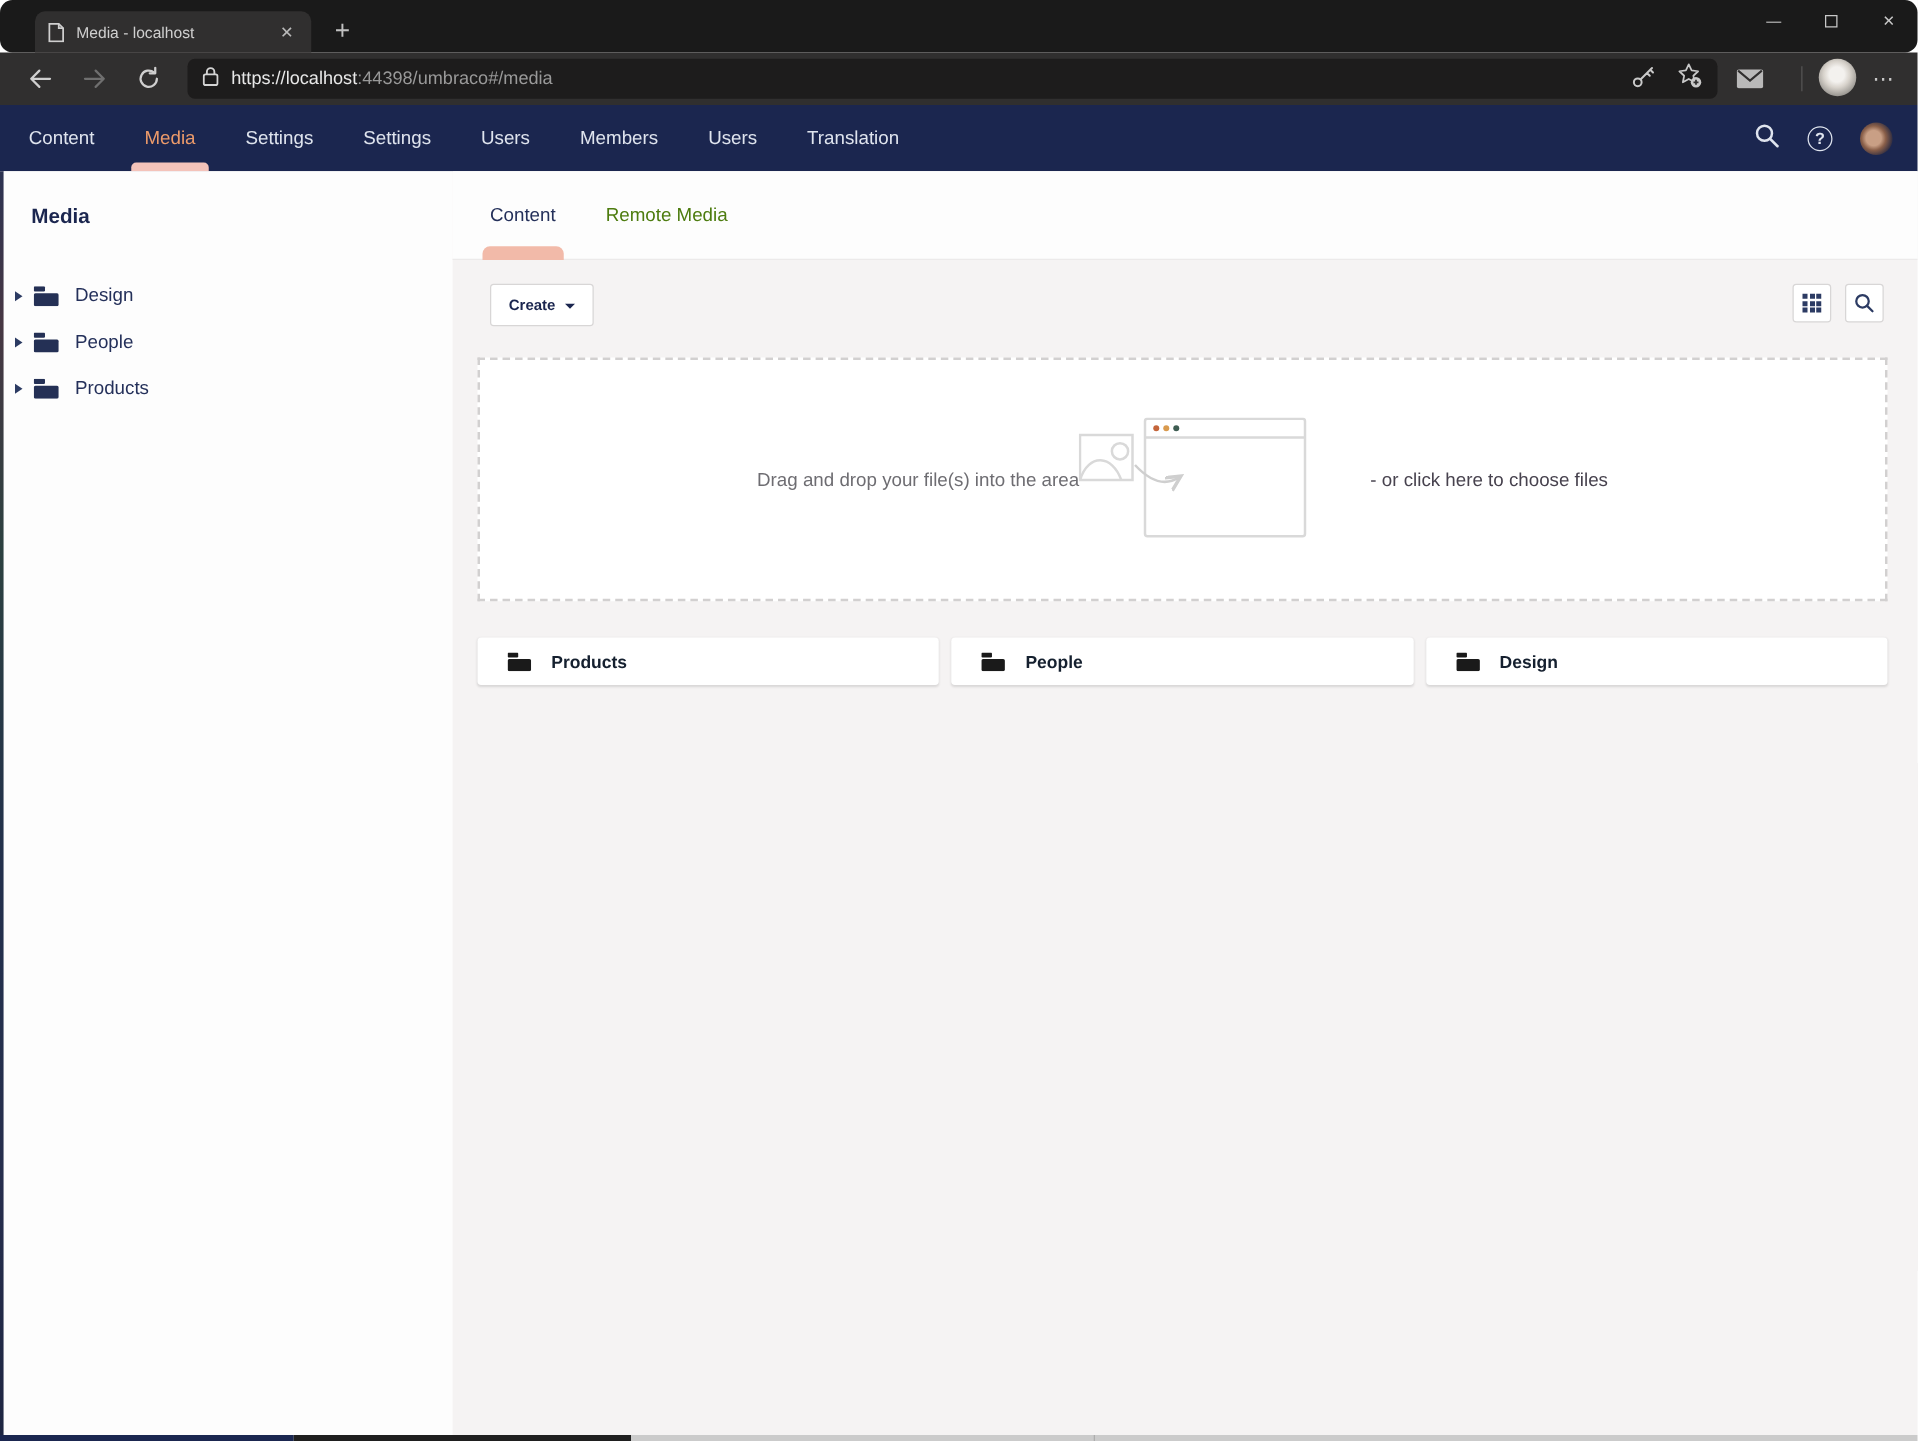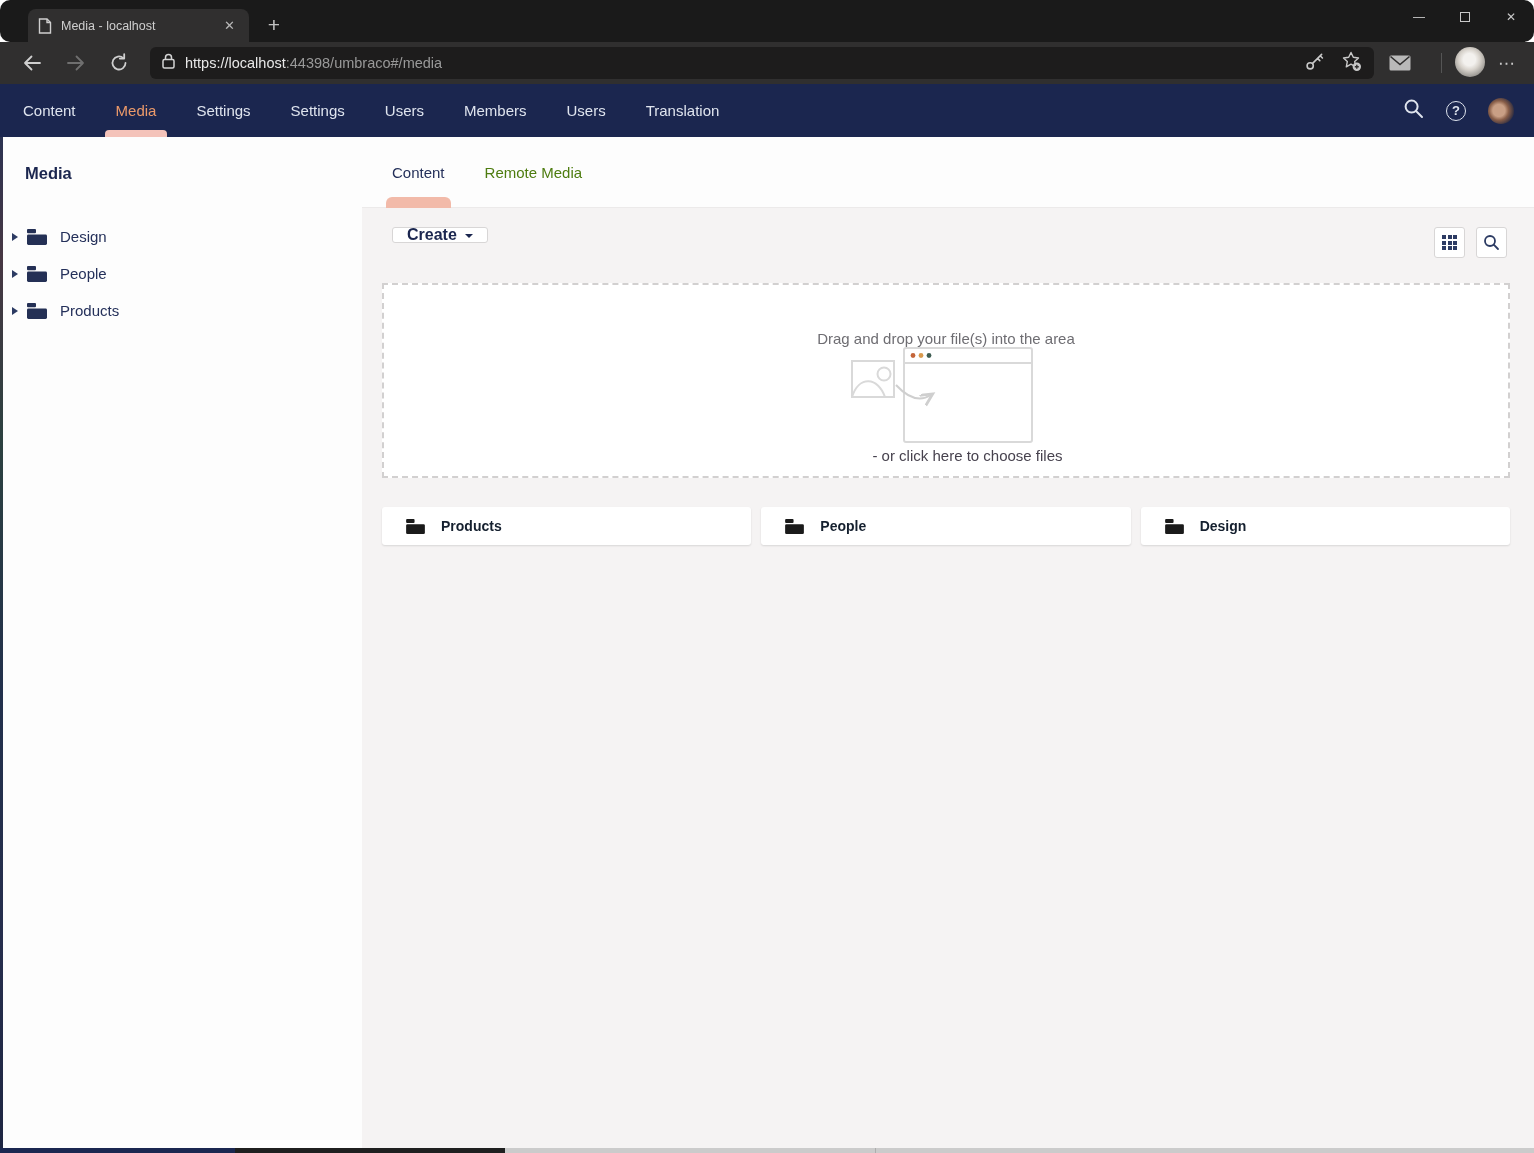--- a/index.html
+++ b/index.html
@@ -55,30 +55,30 @@
   .caret { width:15px; display:flex; }
   .caret i { width:0; height:0; border-left:6px solid #2c3b63; border-top:4.5px solid transparent; border-bottom:4.5px solid transparent; }
   .tree-ic { width:21px; display:flex; margin-right:12px; }
   
   #main { position:absolute; left:362px; top:137px; width:1172px; height:1011px; background:#f5f3f3; }
   #tabbar { height:71px; background:#fdfdfd; border-bottom:1px solid #eceaea; display:flex; align-items:center; padding-left:30px; gap:40px; }
   .mtab { position:relative; height:71px; display:flex; align-items:center; font-size:15px; color:#4d7c0f; }
   .mtab.active { color:#24305a; }
   .mtab.active .pill { position:absolute; left:-6px; right:-6px; bottom:0; height:11px; background:#f2baa9; border-radius:6px 6px 0 0; }
   #actions { display:flex; align-items:flex-start; padding:19px 27px 0 30px; }
-  #create-btn { height:16px; background:#fff; border:1px solid #d8d6d6; border-radius:3px; padding:0 14px;
-    display:inline-flex; align-items:center; gap:8px; font-size:16px; font-weight:700; color:#1b264f; font-family:"Liberation Sans",sans-serif; }
+  #create-btn { height:34px; background:#fff; border:1px solid #d8d6d6; border-radius:3px; padding:0 14px;
+    display:inline-flex; align-items:center; gap:8px; font-size:12px; font-weight:700; color:#1b264f; font-family:"Liberation Sans",sans-serif; }
   #create-btn .dn { width:0; height:0; border-top:4.5px solid #1b264f; border-left:4px solid transparent; border-right:4px solid transparent; margin-top:1px; }
   #view-btns { margin-left:auto; display:flex; gap:11px; }
   .sq-btn { width:31px; height:31px; background:#fff; border:1px solid #d8d6d6; border-radius:3px; display:flex; align-items:center; justify-content:center; }
   .grid-ic { display:grid; grid-template-columns:repeat(3,4px); grid-template-rows:repeat(3,4px); gap:1.5px; }
   .grid-ic b { background:#2c3b63; }
 
   #dropzone { margin:25px 24px 0 20px; height:195px; background:#fff; border:2px dashed #d2d0d0;
-    display:flex; flex-direction:column; align-items:center; justify-content:flex-end; padding:13px 0 12px; }
+    display:flex; align-items:center; justify-content:center; padding:13px 0 12px; }
   #dropzone .l1 { font-size:15px; color:#6e6d72; }
   #dropzone .l2 { font-size:15px; color:#47424e;margin-left:43px; }
 
   #cards { margin:29px 24px 0 20px; display:flex; gap:10px; }
   .card { flex:1; height:38px; background:#fff; border-radius:3px; box-shadow:0 1px 2px rgba(0,0,0,.12);
     display:flex; align-items:center; padding-left:24px; gap:16px; font-size:14px; font-weight:700; color:#15202f; }
 
   
   .bstrip { position:absolute; bottom:0; height:5px; }
   #bs1 { left:0; width:235px; background:#1b2750; }

